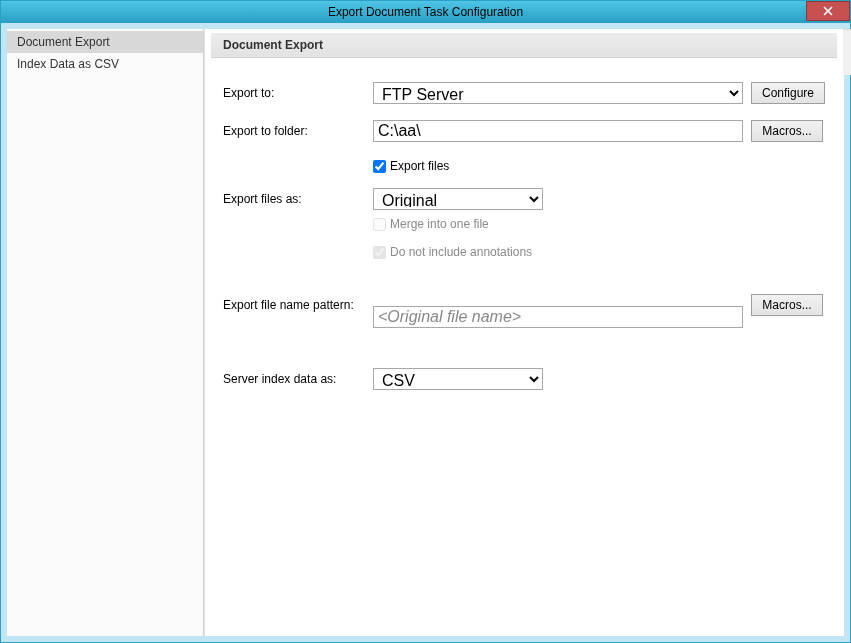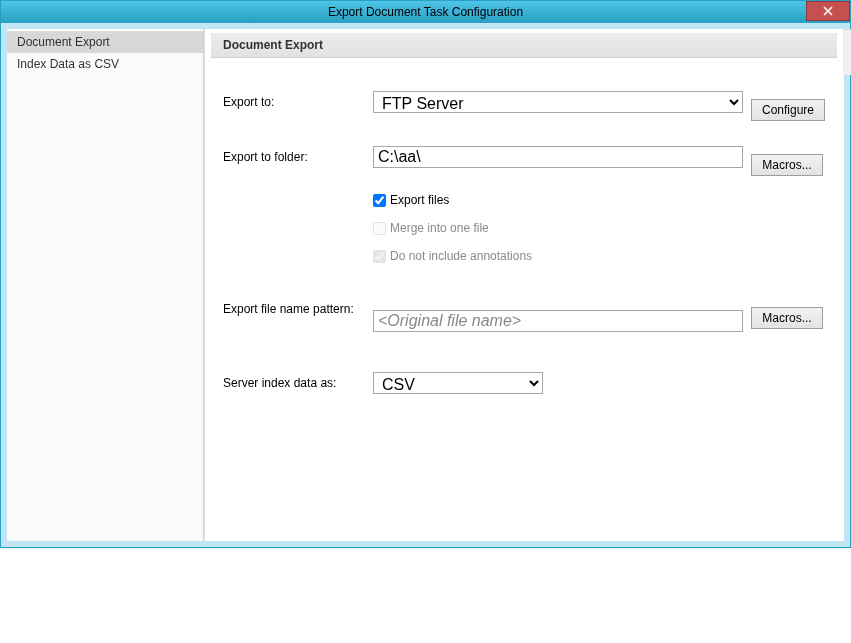--- a/index.html
+++ b/index.html
@@ -5,21 +5,21 @@
   * { box-sizing: border-box; }
   body {
     margin: 0;
     font-family: "Segoe UI", Tahoma, sans-serif;
     font-size: 12px;
     background: #fff;
     color: #000;
   }
   .window {
     width: 851px;
-    height: 548px;
+    height: 643px;
     border: 1px solid #2aa1c4;
     background: #4d7c0f;
     position: relative;
     display: flex;
     flex-direction: column;
     justify-content: space-between;
   }
   .titlebar {
     height: 22px;
     background: linear-gradient(#4ec4e6, #2aa1c4);
@@ -126,21 +126,20 @@
   .btn {
     font-family: inherit;
     font-size: 12px;
     padding: 2px 10px;
     height: 22px;
     min-width: 72px;
     background: linear-gradient(#f2f2f2,#e3e3e3);
     border: 1px solid #9e9e9e;
     cursor: pointer;
     color: #000;
-    margin-top: 17px;
   }
   .checkbox-row {
     display: flex;
     align-items: center;
     gap: 4px;
     margin-bottom: 6px;
   }
   .checkbox-row.disabled { color: #8a8a8a; }
   input[type="checkbox"] {
     width: 13px; height: 13px; margin:0;
@@ -212,20 +211,28 @@
           <div class="form-row tight" style="margin-top:0;">
             <div class="form-label"></div>
             <div class="form-control-col">
               <div class="checkbox-row">
                 <input type="checkbox" checked="" style="">
                 <span>Export files</span>
               </div>
             </div>
           </div>
 
+          <div class="form-row tight" style="margin-top:8px;">
+            <div class="form-label">Export files as:</div>
+            <div class="form-control-col">
+              <select class="med">
+                <option>Original</option>
+              </select>
+            </div>
+          </div>
 
           <div class="form-row tight">
             <div class="form-label"></div>
             <div class="form-control-col">
               <div class="checkbox-row disabled">
                 <input type="checkbox" disabled="" style="">
                 <span>Merge into one file</span>
               </div>
             </div>
           </div>

